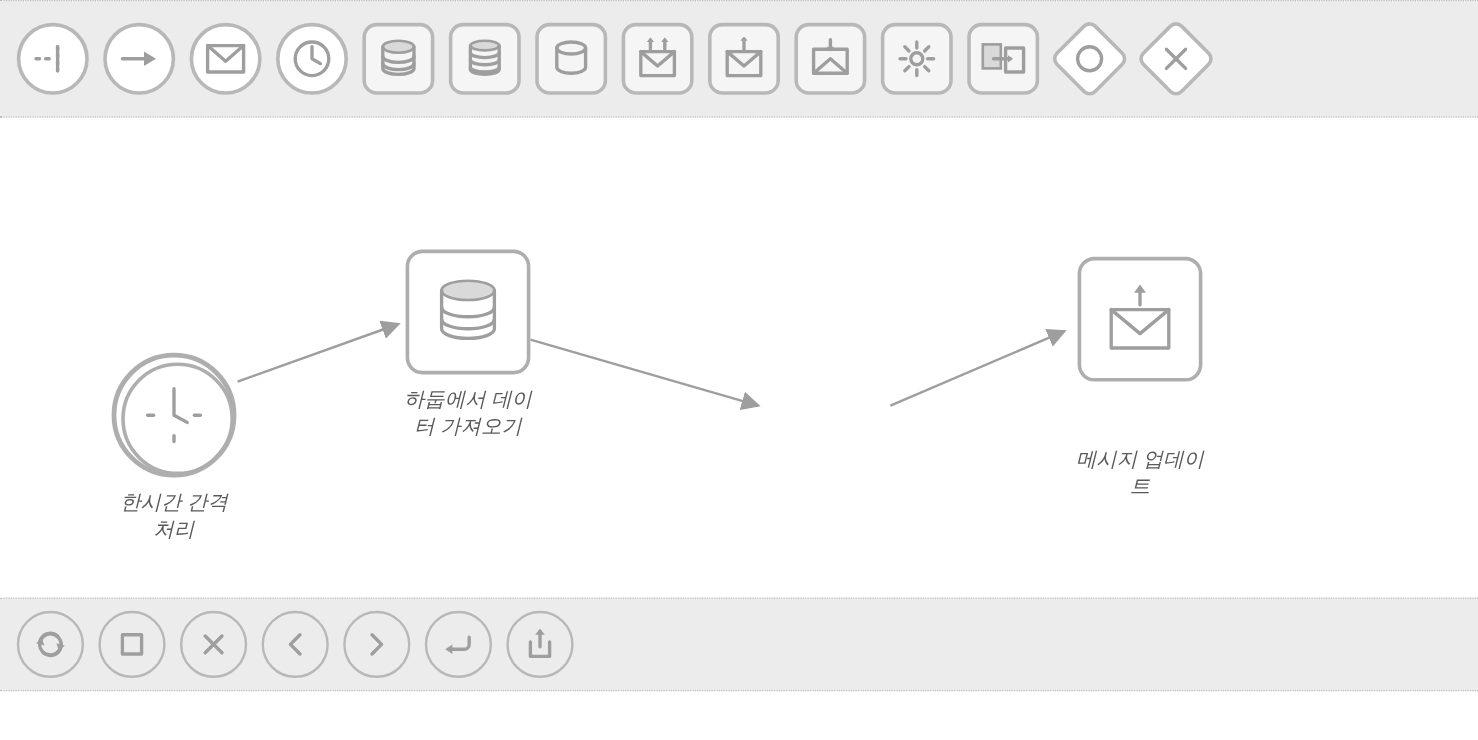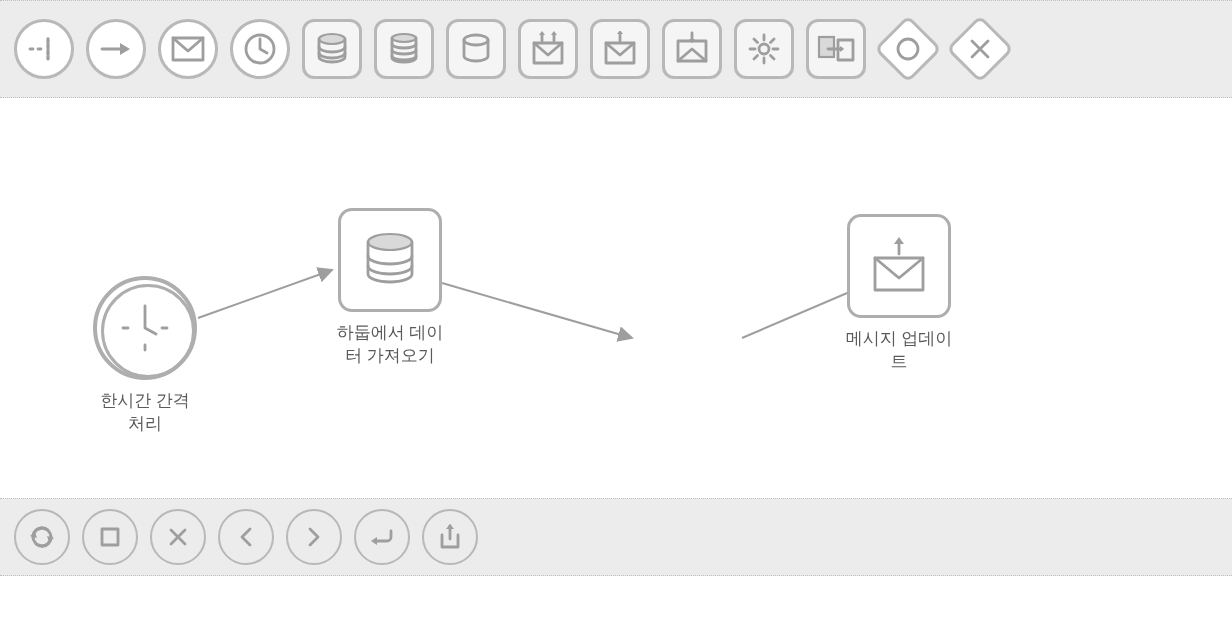--- a/index.html
+++ b/index.html
@@ -62,20 +62,21 @@
     width: 100%;
     height: 400px;
   }
   .node {
     position: absolute;
     width: 110px;
     display: flex;
     flex-direction: column;
     align-items: center;
     text-align: center;
+    font-style: italic;
   }
   .node .shape {
     width: 104px;
     height: 104px;
     border: 3px solid #aeaeae;
     border-radius: 14px;
     background: #fff;
     display: flex;
     align-items: center;
     justify-content: center;
@@ -238,21 +239,21 @@
     <defs>
       <marker id="arrow" markerWidth="8" markerHeight="8" refX="7" refY="4" orient="auto">
         <polygon points="0 0, 8 4, 0 8" fill="#9e9e9e"></polygon>
       </marker>
     </defs>
     <line x1="198" y1="220" x2="332" y2="172" stroke="#9e9e9e" stroke-width="2" marker-end="url(#arrow)"></line>
     <line x1="442" y1="185" x2="632" y2="240" stroke="#9e9e9e" stroke-width="2" marker-end="url(#arrow)"></line>
     <line x1="742" y1="240" x2="887" y2="178" stroke="#9e9e9e" stroke-width="2" marker-end="url(#arrow)"></line>
   </svg>
 
-  <div class="node circle" style="left:90px; top:178px;">
+  <div class="node circle" style="left:90px; top:196px;">
     <div class="shape circle-inner">
       <svg width="56" height="56">
         <circle class="stroke" cx="28" cy="28" r="0"></circle>
         <path class="stroke" d="M28 12 v16 l11 6" stroke-width="4"></path>
         <g class="stroke" stroke-width="2">
           <line x1="28" y1="6" x2="28" y2="11"></line>
             <line x1="28" y1="45" x2="28" y2="50"></line>
           <line x1="6" y1="28" x2="11" y2="28"></line>
             <line x1="45" y1="28" x2="50" y2="28"></line>
         </g>
@@ -267,21 +268,21 @@
         <ellipse class="fill-grey" cx="32" cy="14" rx="22" ry="8"></ellipse>
         <path class="stroke" d="M10 14 v32 a22 8 0 0 0 44 0 V14"></path>
         <path class="stroke" d="M10 28 a22 8 0 0 0 44 0"></path>
         <path class="stroke" d="M10 38 a22 8 0 0 0 44 0"></path>
       </svg>
     </div>
     <div class="label">하둡에서 데이터 가져오기</div>
   </div>
 
 
-  <div class="node" style="left:844px; top:116px;">
+  <div class="node" style="left:895px; top:116px;gap:44px;">
     <div class="shape">
       <svg width="64" height="64">
         <rect class="stroke" x="8" y="24" width="48" height="32"></rect>
         <path class="stroke" d="M8 24 L32 44 L56 24"></path>
         <path class="stroke" d="M32 20 V8"></path>
           <polygon points="27,10 32,3 37,10" fill="#9e9e9e"></polygon>
       </svg>
     </div>
     <div class="label">메시지 업데이트</div>
   </div>

